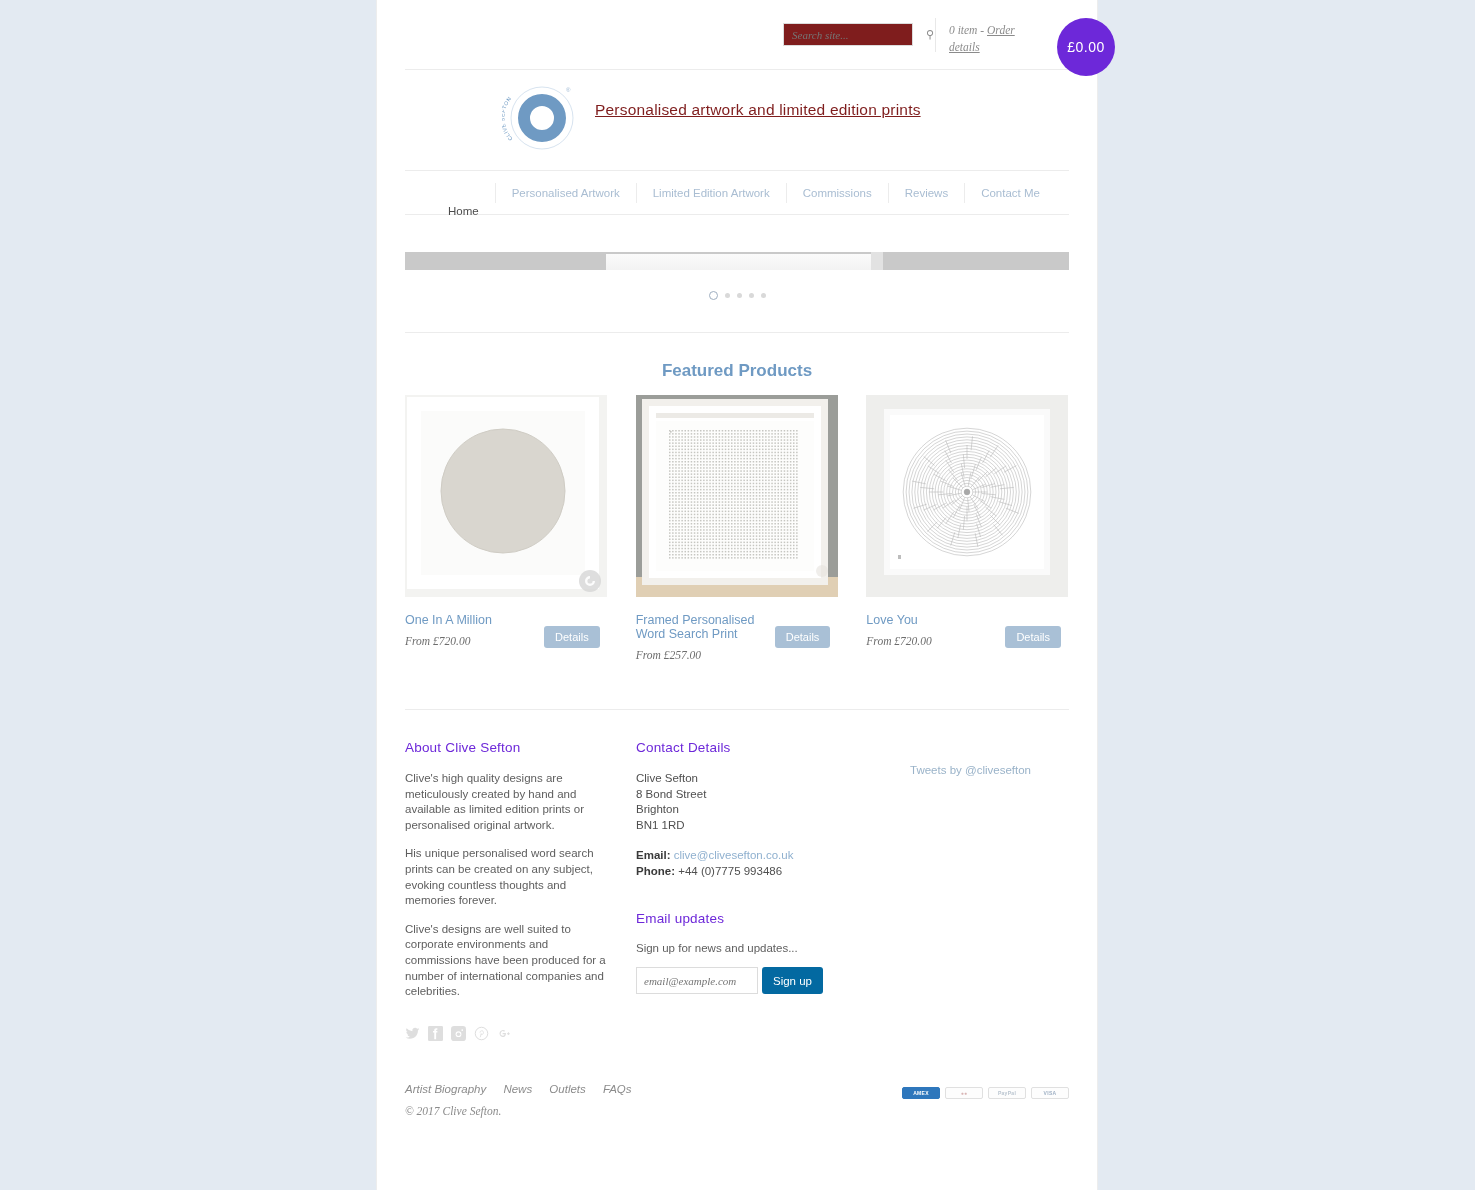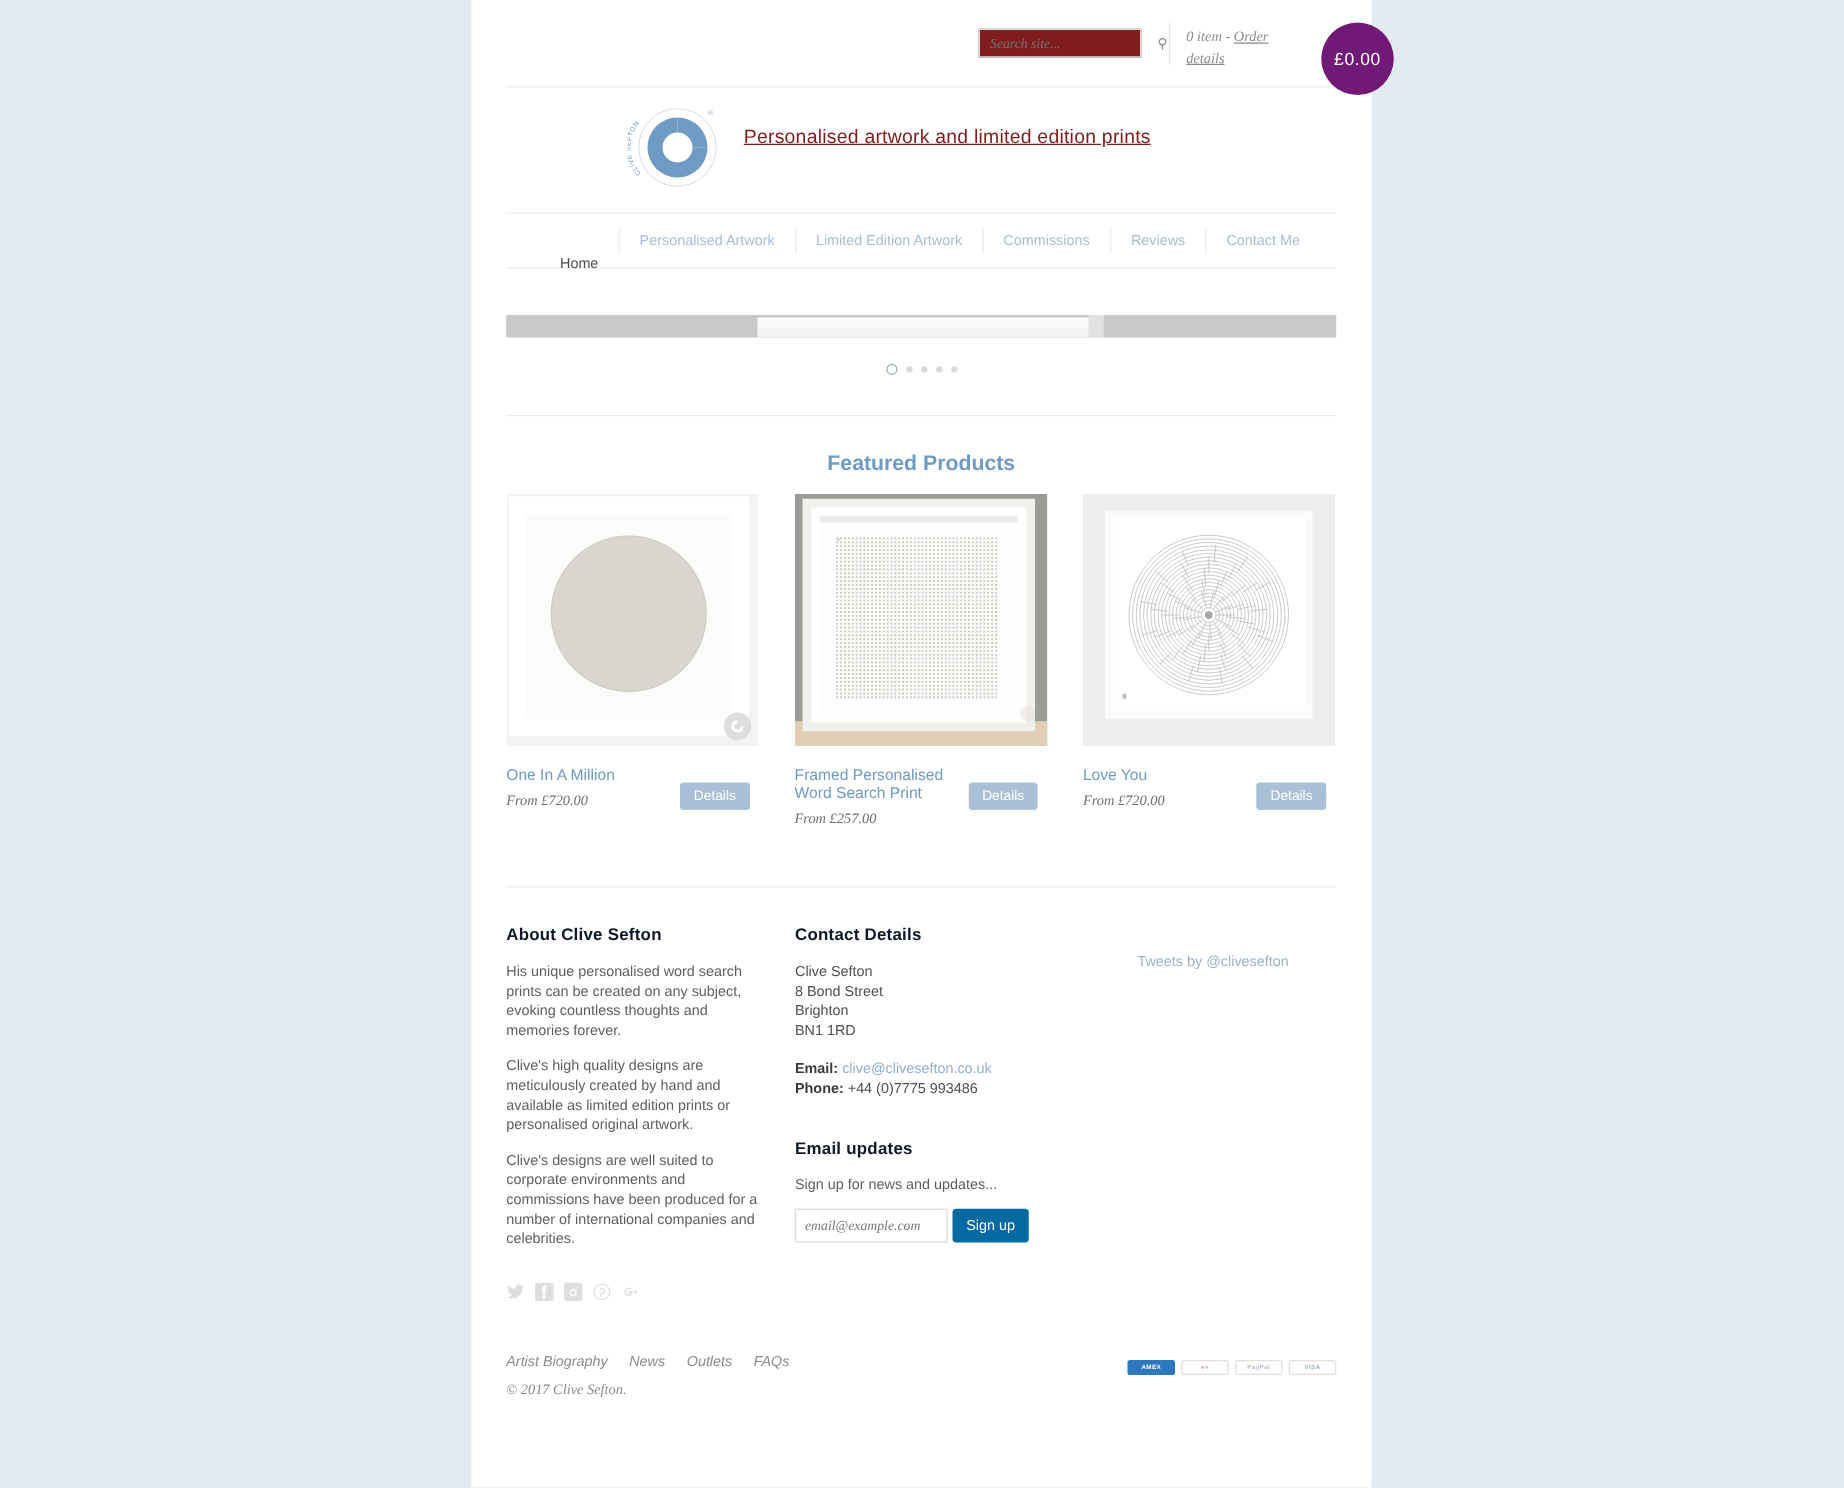--- a/index.html
+++ b/index.html
@@ -44,21 +44,21 @@
   .cart-text {
     position: absolute; left: 544px; top: 22px;
     width: 86px; line-height: 17px;
     font-family: "Liberation Serif", serif;
     font-style: italic; font-size: 11.5px; color: #8b8b8b;
   }
   .cart-text a { color: #8b8b8b; text-decoration: underline; }
   .basket-circle {
     position: absolute; left: 652px; top: 18px;
     width: 58px; height: 58px; border-radius: 50%;
-    background: #701a75; color: #ffffff;
+    background: #6d28d9; color: #ffffff;
     display: flex; align-items: center; justify-content: center;
     font-size: 14px; letter-spacing: 0.5px;
   }
 
   
   .logoband {
     height: 101px; position: relative;
     border-bottom: 1px solid #ececec;
   }
   .logo { position: absolute; left: 97px; top: 8px; width: 80px; height: 80px; }
@@ -130,21 +130,21 @@
     border: 0; cursor: pointer;
   }
 
   
   .footrule { height: 1px; background: #ececec; margin-top: 48px; }
   .footer { display: flex; padding-top: 30px; }
   .col-about { width: 210px; }
   .col-contact { width: 200px; margin-left: 21px; }
   .col-tweets { flex: 1; padding-left: 74px; padding-top: 20px; }
   .fh {
-    color: #0f172a; font-size: 13.5px; font-weight: bold;
+    color: #6d28d9; font-size: 13.5px; font-weight: normal;
     letter-spacing: 0.2px; margin-bottom: 16px;
   }
   .ftxt { font-size: 11.5px; color: #5e5e5e; line-height: 15.6px; margin-bottom: 13px; }
   .addr { font-size: 11.5px; color: #4f4f4f; line-height: 15.6px; }
   .contact-line { font-size: 11.5px; color: #4f4f4f; line-height: 16px; margin-top: 14px; }
   .contact-line b { color: #3a3a3a; }
   .contact-line a { color: #8fb0cf; text-decoration: none; }
   .tweets { font-size: 11.5px; color: #9ab3c9; }
   .signup-text { font-size: 11.5px; color: #5e5e5e; margin-bottom: 13px; }
   .signup-row { display: flex; }
@@ -2169,22 +2169,22 @@
       </div>
 
     </div>
 
     <div class="footrule"></div>
 
     <div class="footer">
 
       <div class="col-about">
         <div class="fh">About Clive Sefton</div>
+        <div class="ftxt">Clive's high quality designs are meticulously created by hand and available as limited edition prints or personalised original artwork.</div>
         <div class="ftxt">His unique personalised word search prints can be created on any subject, evoking countless thoughts and memories forever.</div>
-        <div class="ftxt">Clive's high quality designs are meticulously created by hand and available as limited edition prints or personalised original artwork.</div>
         <div class="ftxt">Clive's designs are well suited to corporate environments and commissions have been produced for a number of international companies and celebrities.</div>
         <div class="socials">
           <span>
             <svg width="15" height="15" viewBox="0 0 24 24" fill="#dedede">
                 <path d="M23 4.9a9 9 0 0 1-2.6.7 4.5 4.5 0 0 0 2-2.5 9 9 0 0 1-2.9 1.1 4.5 4.5 0 0 0-7.7 4.1A12.8 12.8 0 0 1 2.6 3.6a4.5 4.5 0 0 0 1.4 6 4.5 4.5 0 0 1-2-.6 4.5 4.5 0 0 0 3.6 4.4 4.5 4.5 0 0 1-2 .1 4.5 4.5 0 0 0 4.2 3.1A9 9 0 0 1 1 18.5a12.7 12.7 0 0 0 6.9 2c8.3 0 12.8-6.9 12.8-12.8v-.6A9 9 0 0 0 23 4.9z"></path>
               </svg>
           </span>
           <span>
             <svg width="15" height="15" viewBox="0 0 24 24" fill="#dedede">
                 <rect width="24" height="24" rx="2"></rect>

